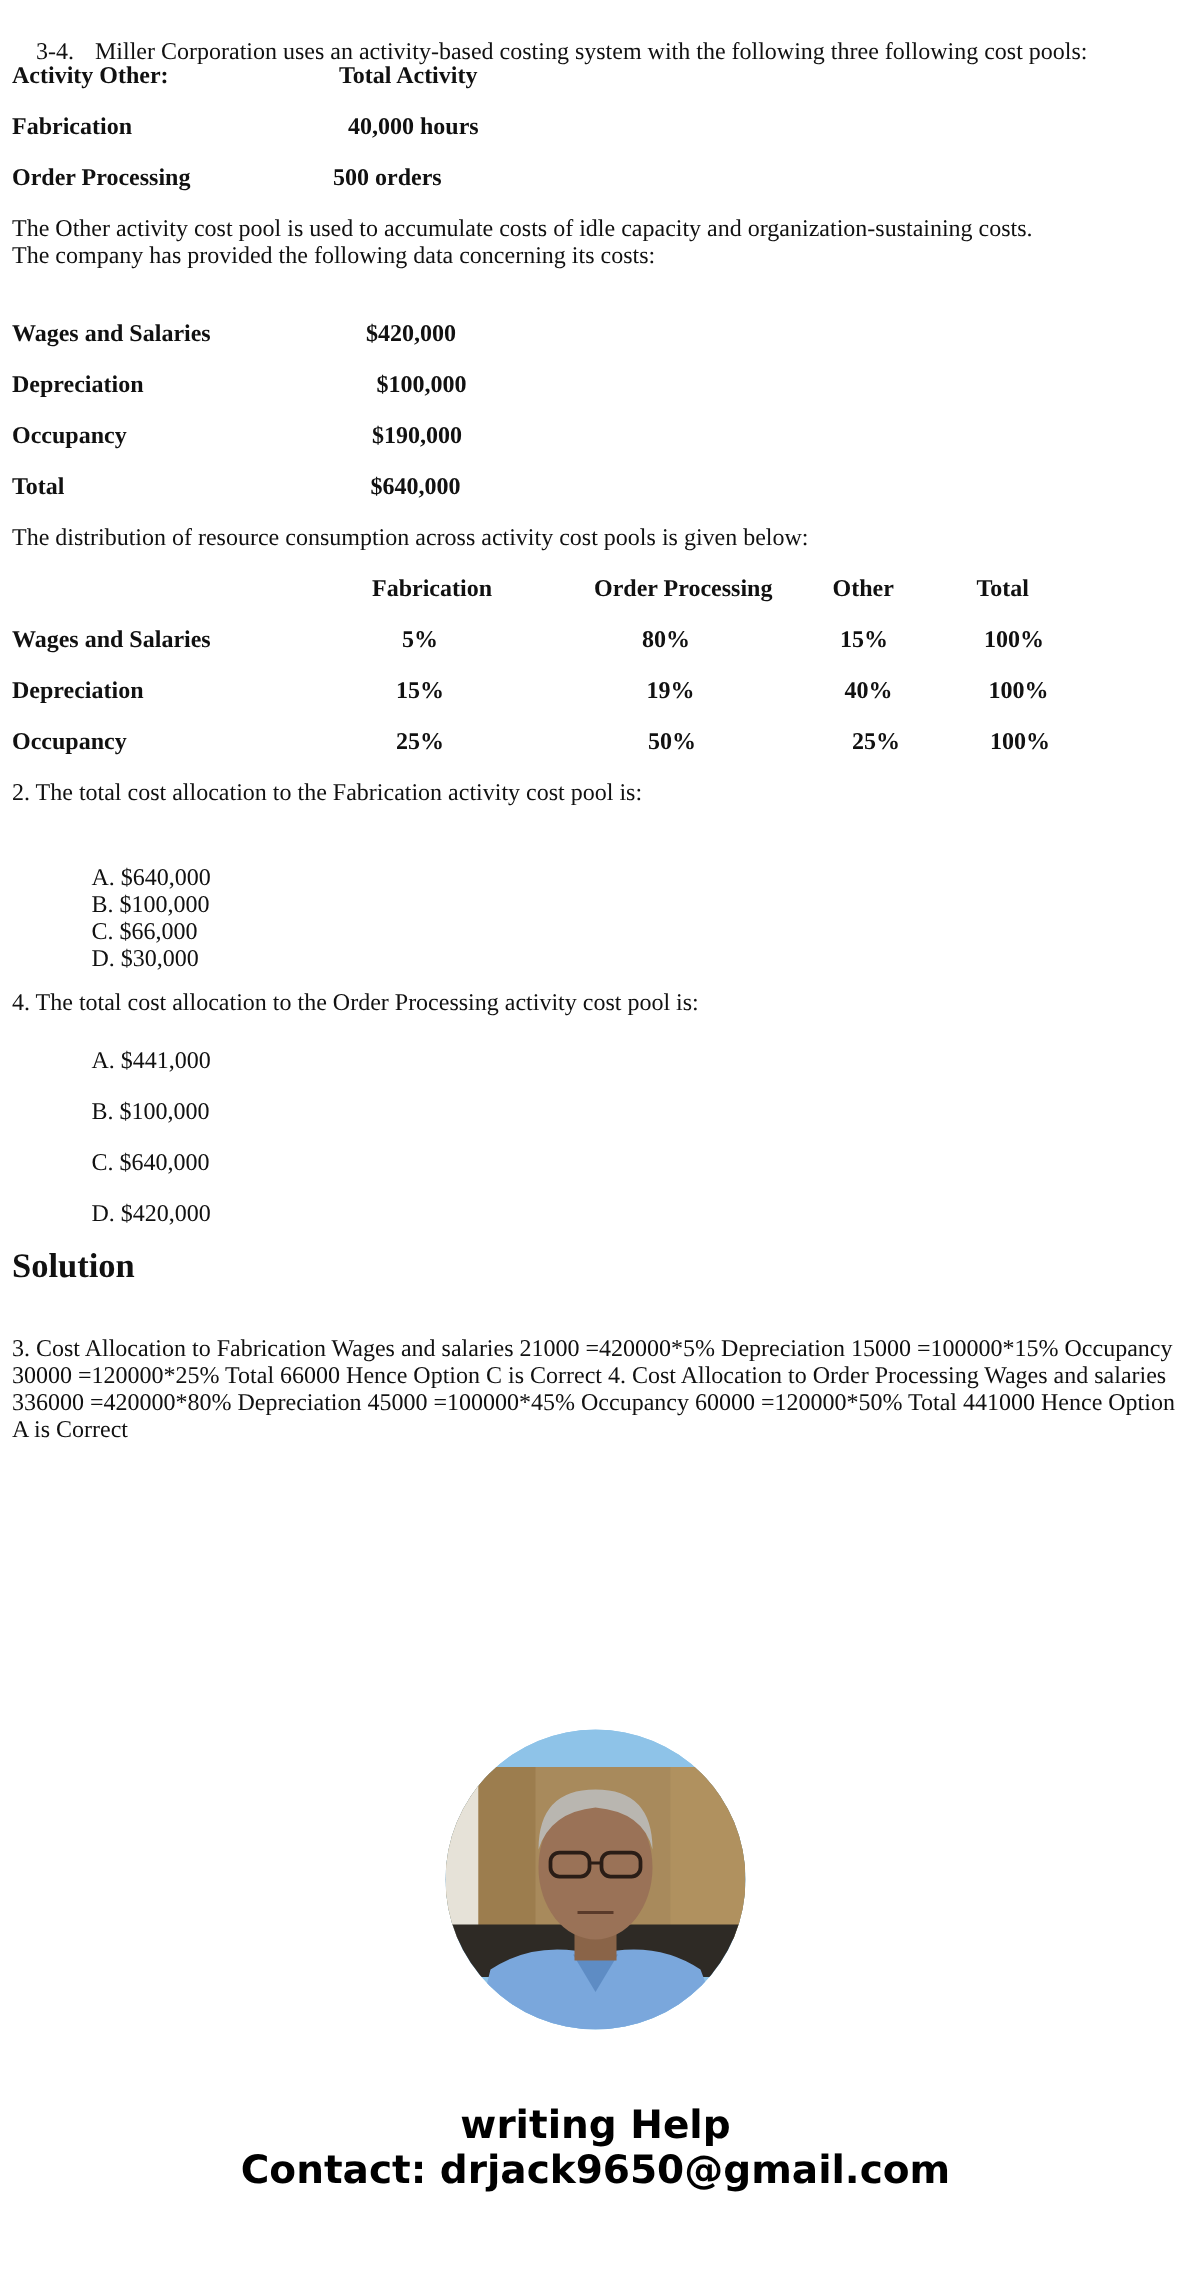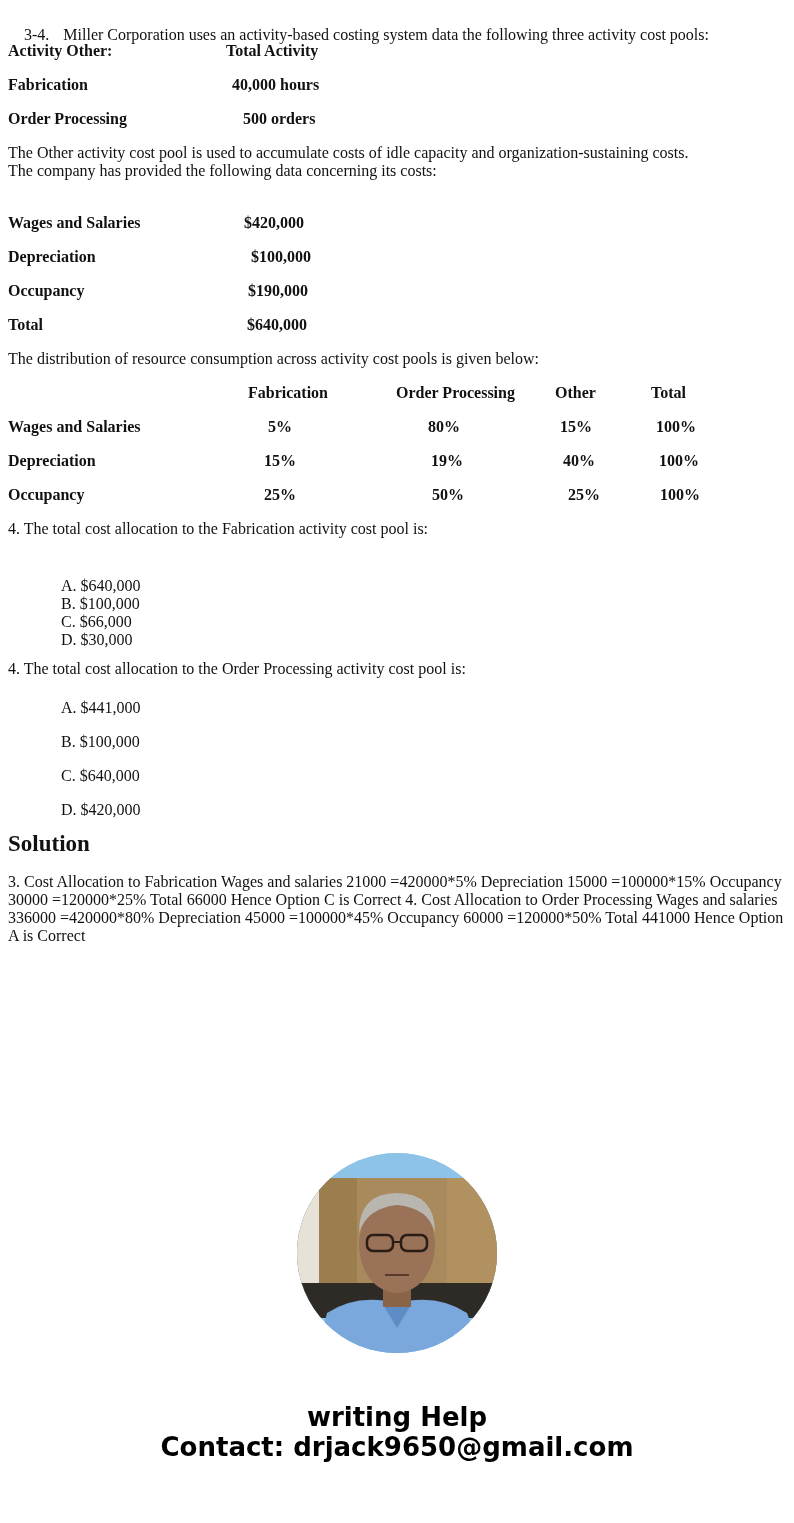--- a/index.html
+++ b/index.html
@@ -53,20 +53,21 @@
       left: 0;
       font-size: 23px;
       font-weight: bold;
       line-height: 22px;
     }
     .solution-text {
       position: absolute;
       left: 0;
       width: 780px;
       line-height: 18px;
+      margin-top: 18px;
     }
     .avatar {
       position: absolute;
       left: 297px;
       top: 1153px;
       width: 200px;
       height: 200px;
       border-radius: 50%;
       overflow: hidden;
       background: #8ec3e8;
@@ -84,34 +85,34 @@
       line-height: 30px;
       color: #000000;
     }
   </style>
 </head>
 <body>
 
 <div class="page">
 
   <div class="line" style="top:8px;">
-    <span>3-4.</span><span style="display:inline-block;width:14px;"></span><span>Miller Corporation uses an activity-based costing system data the following three activity cost pools:</span>
+    <span>3-4.</span><span style="display:inline-block;width:14px;"></span><span>Miller Corporation uses an activity-based costing system with the following three following cost pools:</span>
   </div>
 
   <div class="row" style="top:42px;">
     <span style="left:0;">Activity Other:</span>
     <span style="left:218px;text-align:center;">Total Activity</span>
   </div>
   <div class="row" style="top:76px;">
     <span style="left:0;">Fabrication</span>
     <span style="left:224px;">40,000 hours</span>
   </div>
   <div class="row" style="top:110px;">
     <span style="left:0;">Order Processing</span>
-    <span style="left:235px;">500 orders</span>
+    <span style="left:214px;">500 orders</span>
   </div>
 
   <div class="line" style="top:144px;">The Other activity cost pool is used to accumulate costs of idle capacity and organization-sustaining costs.</div>
   <div class="line" style="top:162px;">The company has provided the following data concerning its costs:</div>
 
   <div class="row" style="top:214px;">
     <span style="left:0;">Wages and Salaries</span>
     <span style="left:236px;">$420,000</span>
   </div>
   <div class="row" style="top:248px;">
@@ -151,21 +152,21 @@
     <span style="left:651px;">100%</span>
   </div>
   <div class="row" style="top:486px;">
     <span style="left:0;">Occupancy</span>
     <span style="left:256px;">25%</span>
     <span style="left:424px;">50%</span>
     <span style="left:560px;">25%</span>
     <span style="left:652px;">100%</span>
   </div>
 
-  <div class="line" style="top:520px;">4. The total cost allocation to the Fabrication activity cost pool is:</div>
+  <div class="line" style="top:520px;">2. The total cost allocation to the Fabrication activity cost pool is:</div>
   <ul class="options" style="top:572px;">
     <li>A. $640,000</li>
     <li>B. $100,000</li>
     <li>C. $66,000</li>
     <li>D. $30,000</li>
   </ul>
 
   <div class="line" style="top:660px;">4. The total cost allocation to the Order Processing activity cost pool is:</div>
   <ul class="options options-spaced" style="top:694px;">
     <li>A. $441,000</li>

